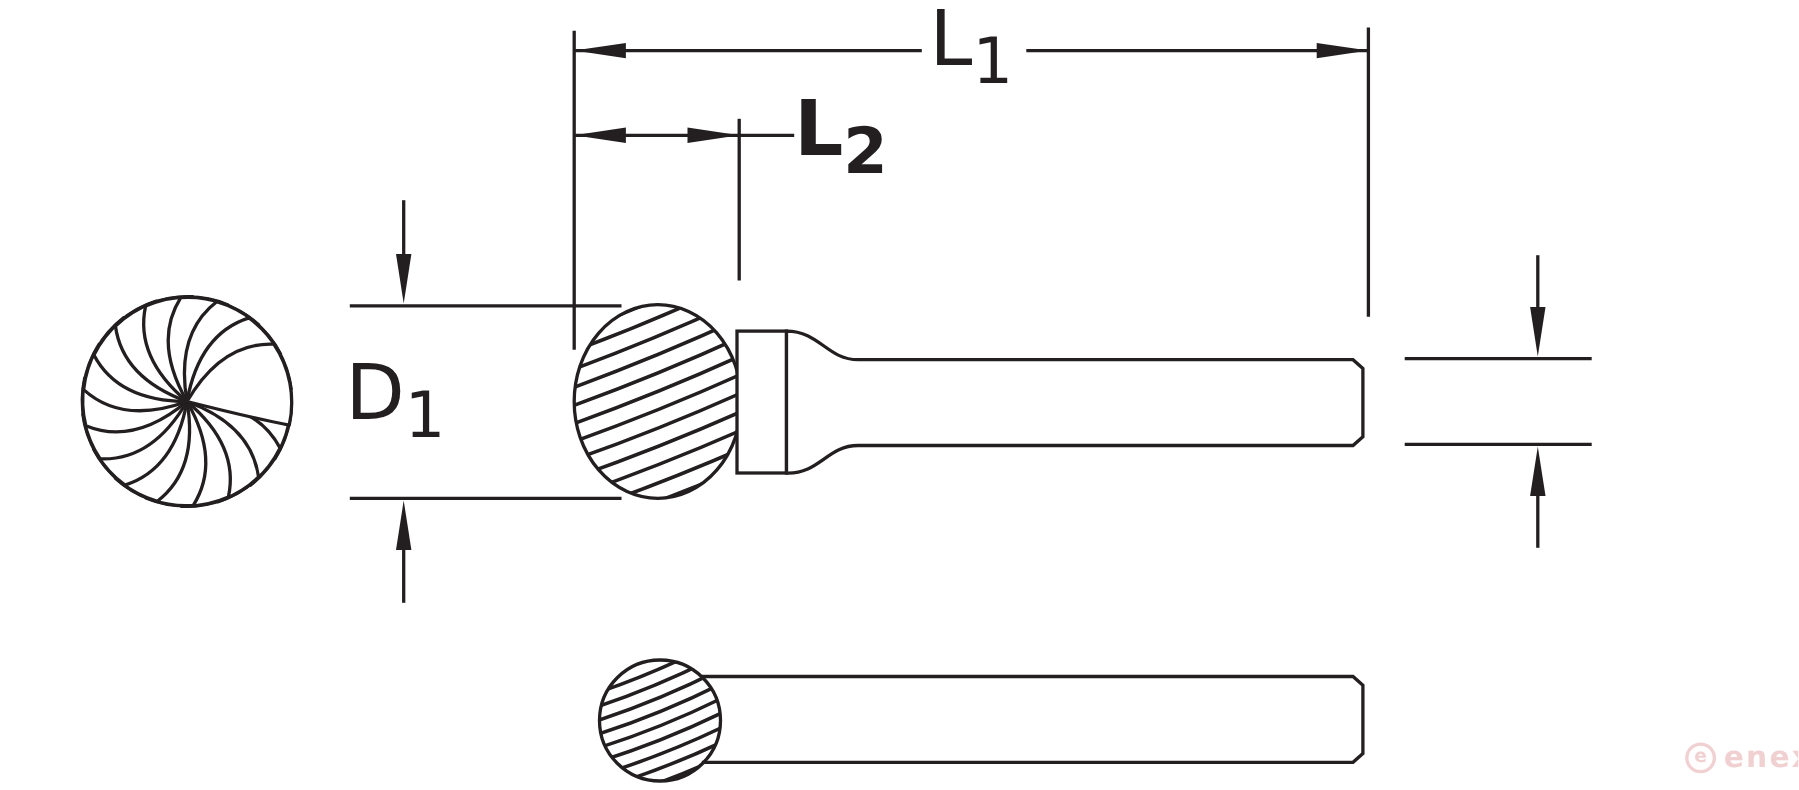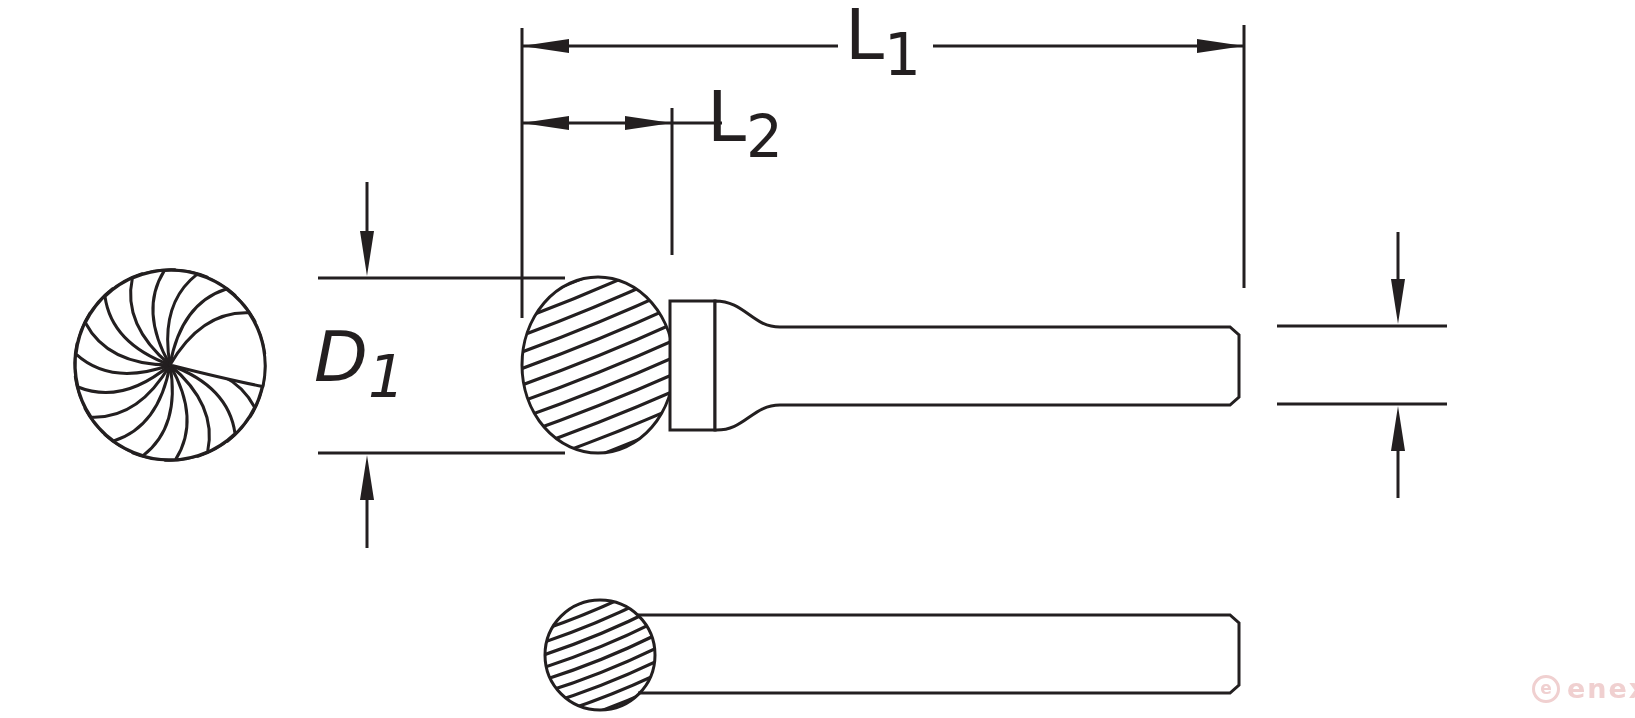--- a/index.html
+++ b/index.html
@@ -157,23 +157,23 @@
       <line class="ln" x1="1277" y1="404" x2="1447" y2="404"></line>
       <line class="ln" x1="1398" y1="232" x2="1398" y2="284"></line>
       <polygon class="arrow" points="1398,324 1391,279 1405,279"></polygon>
       <line class="ln" x1="1398" y1="450" x2="1398" y2="498"></line>
       <polygon class="arrow" points="1398,406 1391,451 1405,451"></polygon>
     </g>
   </svg>
 
   <div class="dim-label" style="left:845px;top:0px;"><span>L</span><span class="sub">1</span></div>
 
-  <div class="dim-label" style="left:707px;top:82px;"><span>L</span><span class="sub">2</span></div>
+  <div class="dim-label" style="left:722px;top:82px;font-weight:bold;"><span>L</span><span class="sub">2</span></div>
 
-  <div class="dim-label" style="left:314px;top:322px;font-style:italic;"><span>D</span><span class="sub">1</span></div>
+  <div class="dim-label" style="left:314px;top:322px;"><span>D</span><span class="sub">1</span></div>
 
 
   <div class="watermark">
     <span class="wm-logo">e</span>
     <span class="wm-text">enex</span>
   </div>
 
 </div>
 
 </body></html>

